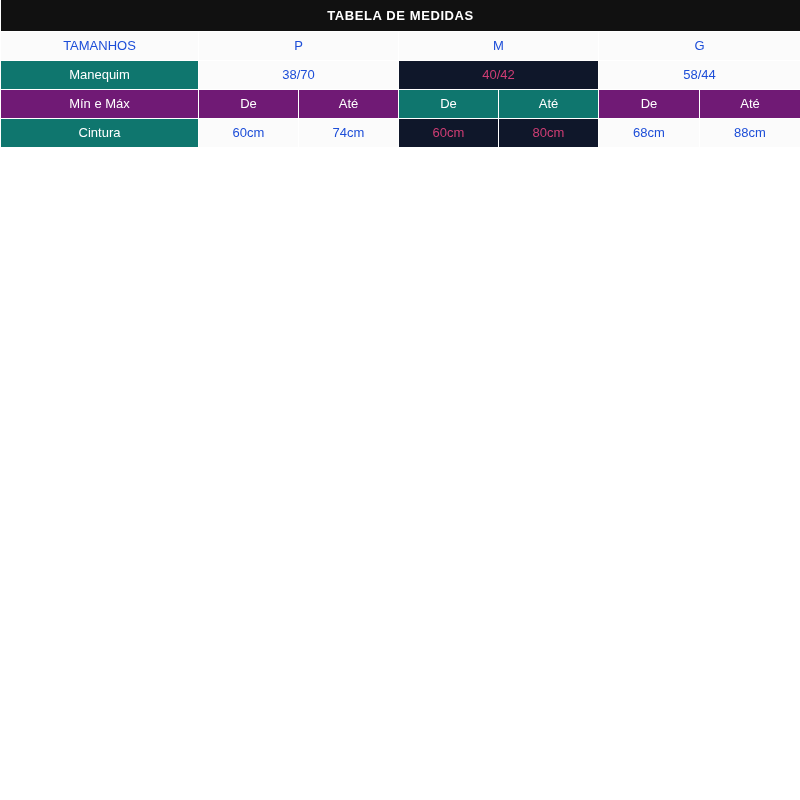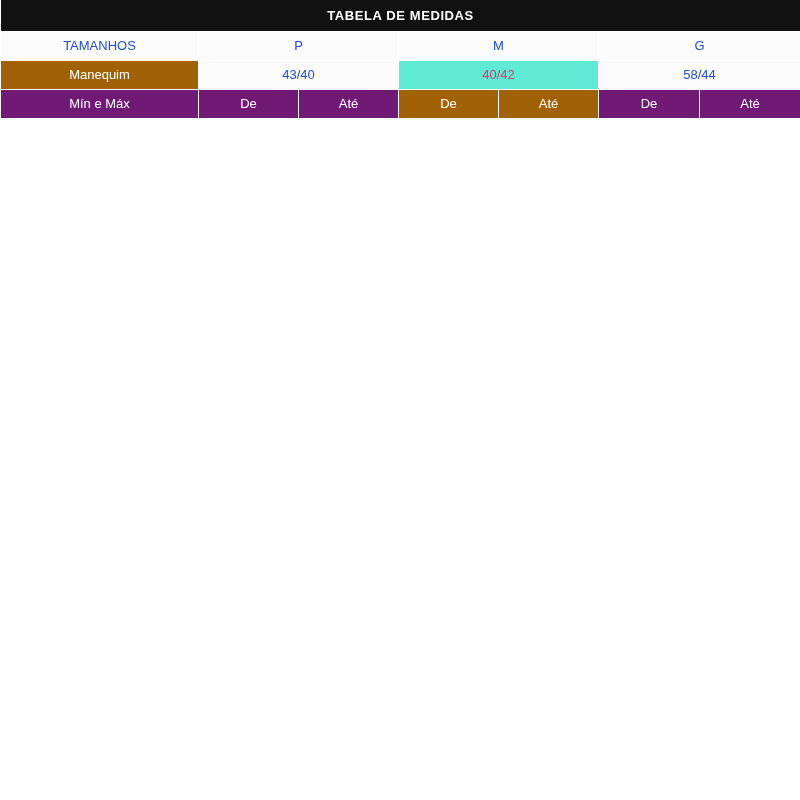--- a/index.html
+++ b/index.html
@@ -45,34 +45,34 @@
     border: none !important;
   }
   
   .dark {
     background: #701a75;
     color: #ffffff;
     font-size: 13px;
   }
   
   .pink {
-    background: #a16207;
+    background: #0f766e;
     color: #ffffff;
     font-size: 13px;
   }
   
   .light {
     background: #fbfbfb;
     color: #1d4ed8;
     font-size: 13px;
     border: 1px solid #e3e3e3;
   }
   
   .light-hl {
-    background: #5eead4;
+    background: #0f172a;
     color: #cf3d74;
     font-size: 13px;
     border: 1px solid #e3e3e3;
   }
   .head-size {
     font-weight: normal;
   }
 </style>
 </head>
 <body>
@@ -94,30 +94,39 @@
       </tr>
       <tr>
         <td class="light head-size">TAMANHOS</td>
         <td class="light head-size" colspan="2">P</td>
         <td class="light head-size" colspan="2">M</td>
         <td class="light head-size" colspan="2">G</td>
       </tr>
 
       <tr>
         <td class="pink">Manequim</td>
-        <td class="light" colspan="2">43/40</td>
+        <td class="light" colspan="2">38/70</td>
         <td class="light-hl" colspan="2">40/42</td>
         <td class="light" colspan="2">58/44</td>
       </tr>
 
       <tr class="row-sizes">
         <td class="dark">Mín e Máx</td>
         <td class="dark">De</td>
         <td class="dark">Até</td>
         <td class="pink">De</td>
         <td class="pink">Até</td>
         <td class="dark">De</td>
         <td class="dark">Até</td>
       </tr>
 
+      <tr>
+        <td class="pink">Cintura</td>
+        <td class="light">60cm</td>
+        <td class="light">74cm</td>
+        <td class="light-hl">60cm</td>
+        <td class="light-hl">80cm</td>
+        <td class="light">68cm</td>
+        <td class="light">88cm</td>
+      </tr>
     </tbody>
   </table>
 </div>
 
 </body></html>

